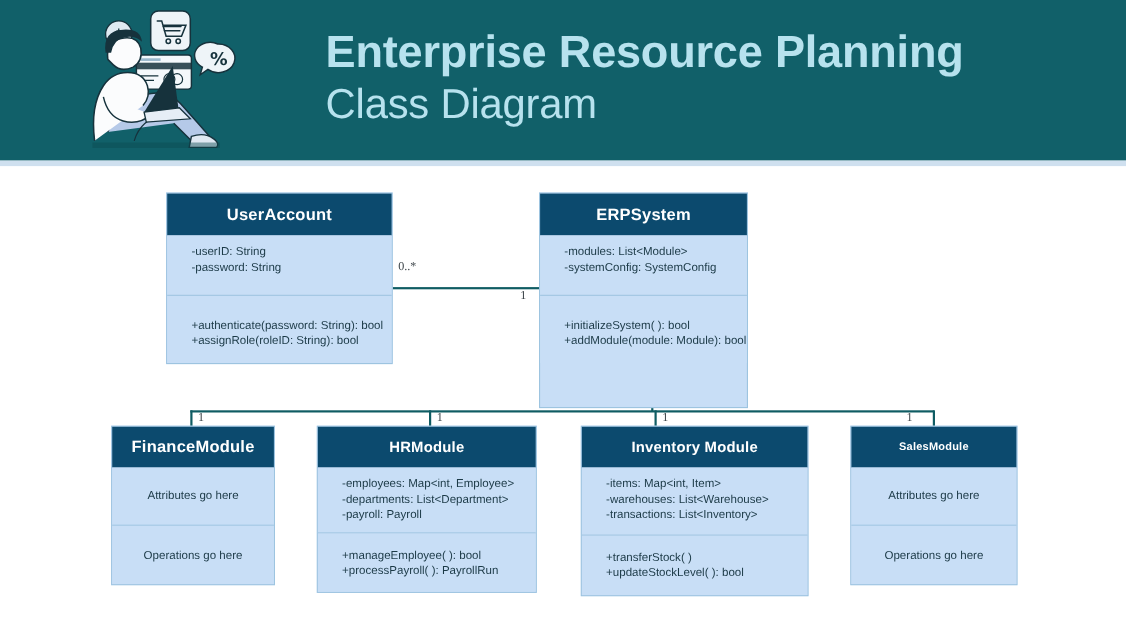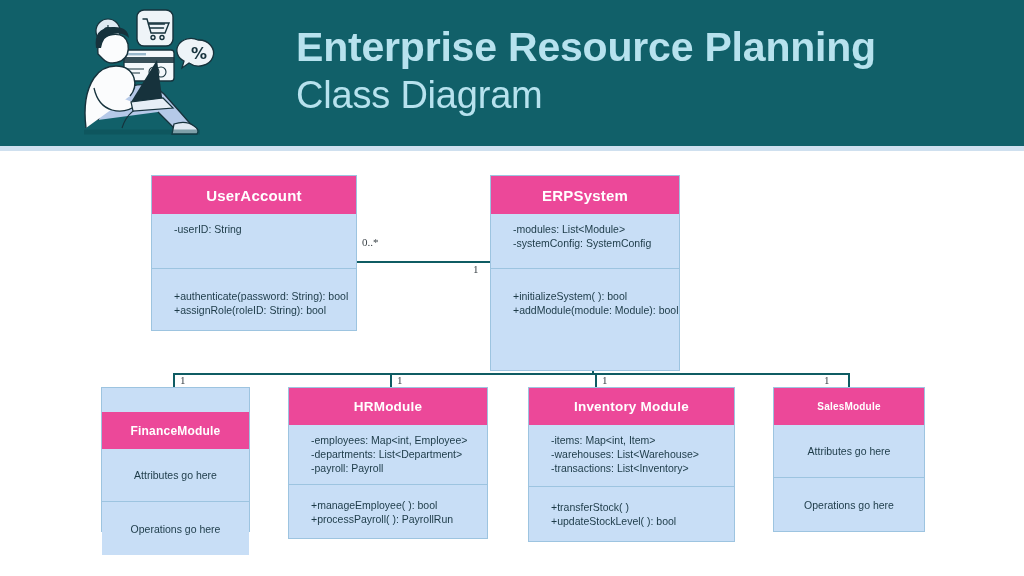--- a/index.html
+++ b/index.html
@@ -32,21 +32,21 @@
     font-size:38px; font-weight:normal; color:#b7e2ee; line-height:48px;
     letter-spacing:-0.2px; white-space:nowrap;
   }
 
   
   #canvas { position:absolute; left:0; top:151px; width:1024px; height:425px; }
 
   
   .umlbox { position:absolute; border:1px solid #9dc4e0; background:#c8deF6; }
   .umlbox .hdr {
-    background:#ec4899; color:#ffffff; font-weight:bold;
+    background:#0c4a6e; color:#ffffff; font-weight:bold;
     display:flex; align-items:center; justify-content:center;
     letter-spacing:0.2px;
   }
   .umlbox .sect {
     background:#c8def6; color:#14323f; position:relative;
   }
   .umlbox .sect.attrs { border-bottom:1px solid #9dc4e0; }
   .umlbox .sect .ln {
     font-size:10.5px; line-height:14px; color:#1c3a47; white-space:nowrap;
   }
@@ -61,21 +61,21 @@
   #box-useraccount .hdr   { height:38px; font-size:15px; }
   #box-useraccount .attrs { height:55px; }
   #box-useraccount .ops   { height:61px; }
 
   #box-erpsystem     { left:490px; top:24px;  width:190px; height:196px; }
   #box-erpsystem .hdr     { height:38px; font-size:15px; }
   #box-erpsystem .attrs   { height:55px; }
   #box-erpsystem .ops     { height:61px; }
 
   #box-finance       { left:101px; top:236px; width:149px; height:145px; }
-  #box-finance .hdr       { height:37px; font-size:12px;margin-top:24px; }
+  #box-finance .hdr       { height:37px; font-size:15px; }
   #box-finance .attrs     { height:53px; }
   #box-finance .ops       { height:53px; }
 
   #box-hr            { left:288px; top:236px; width:200px; height:152px; }
   #box-hr .hdr            { height:37px; font-size:13.5px; }
   #box-hr .attrs          { height:60px; }
   #box-hr .ops            { height:53px; }
 
   #box-inventory     { left:528px; top:236px; width:207px; height:155px; }
   #box-inventory .hdr     { height:37px; font-size:13.5px; }
@@ -176,20 +176,21 @@
   <div class="line" style="left:595px; top:222px; width:2px; height:15px;"></div>
   <div class="mult" style="left:602px; top:223px;">1</div>
 
   <div class="line" style="left:848px; top:222px; width:2px; height:15px;"></div>
   <div class="mult" style="left:824px; top:223px;">1</div>
 
   <div class="umlbox" id="box-useraccount">
     <div class="hdr">UserAccount</div>
     <div class="sect attrs pad">
       <div class="ln">-userID: String</div>
+      <div class="ln">-password: String</div>
     </div>
     <div class="sect ops pad" style="padding-top:20px;">
       <div class="ln">+authenticate(password: String): bool</div>
       <div class="ln">+assignRole(roleID: String): bool</div>
     </div>
   </div>
 
   <div class="umlbox" id="box-erpsystem">
     <div class="hdr">ERPSystem</div>
     <div class="sect attrs pad">

